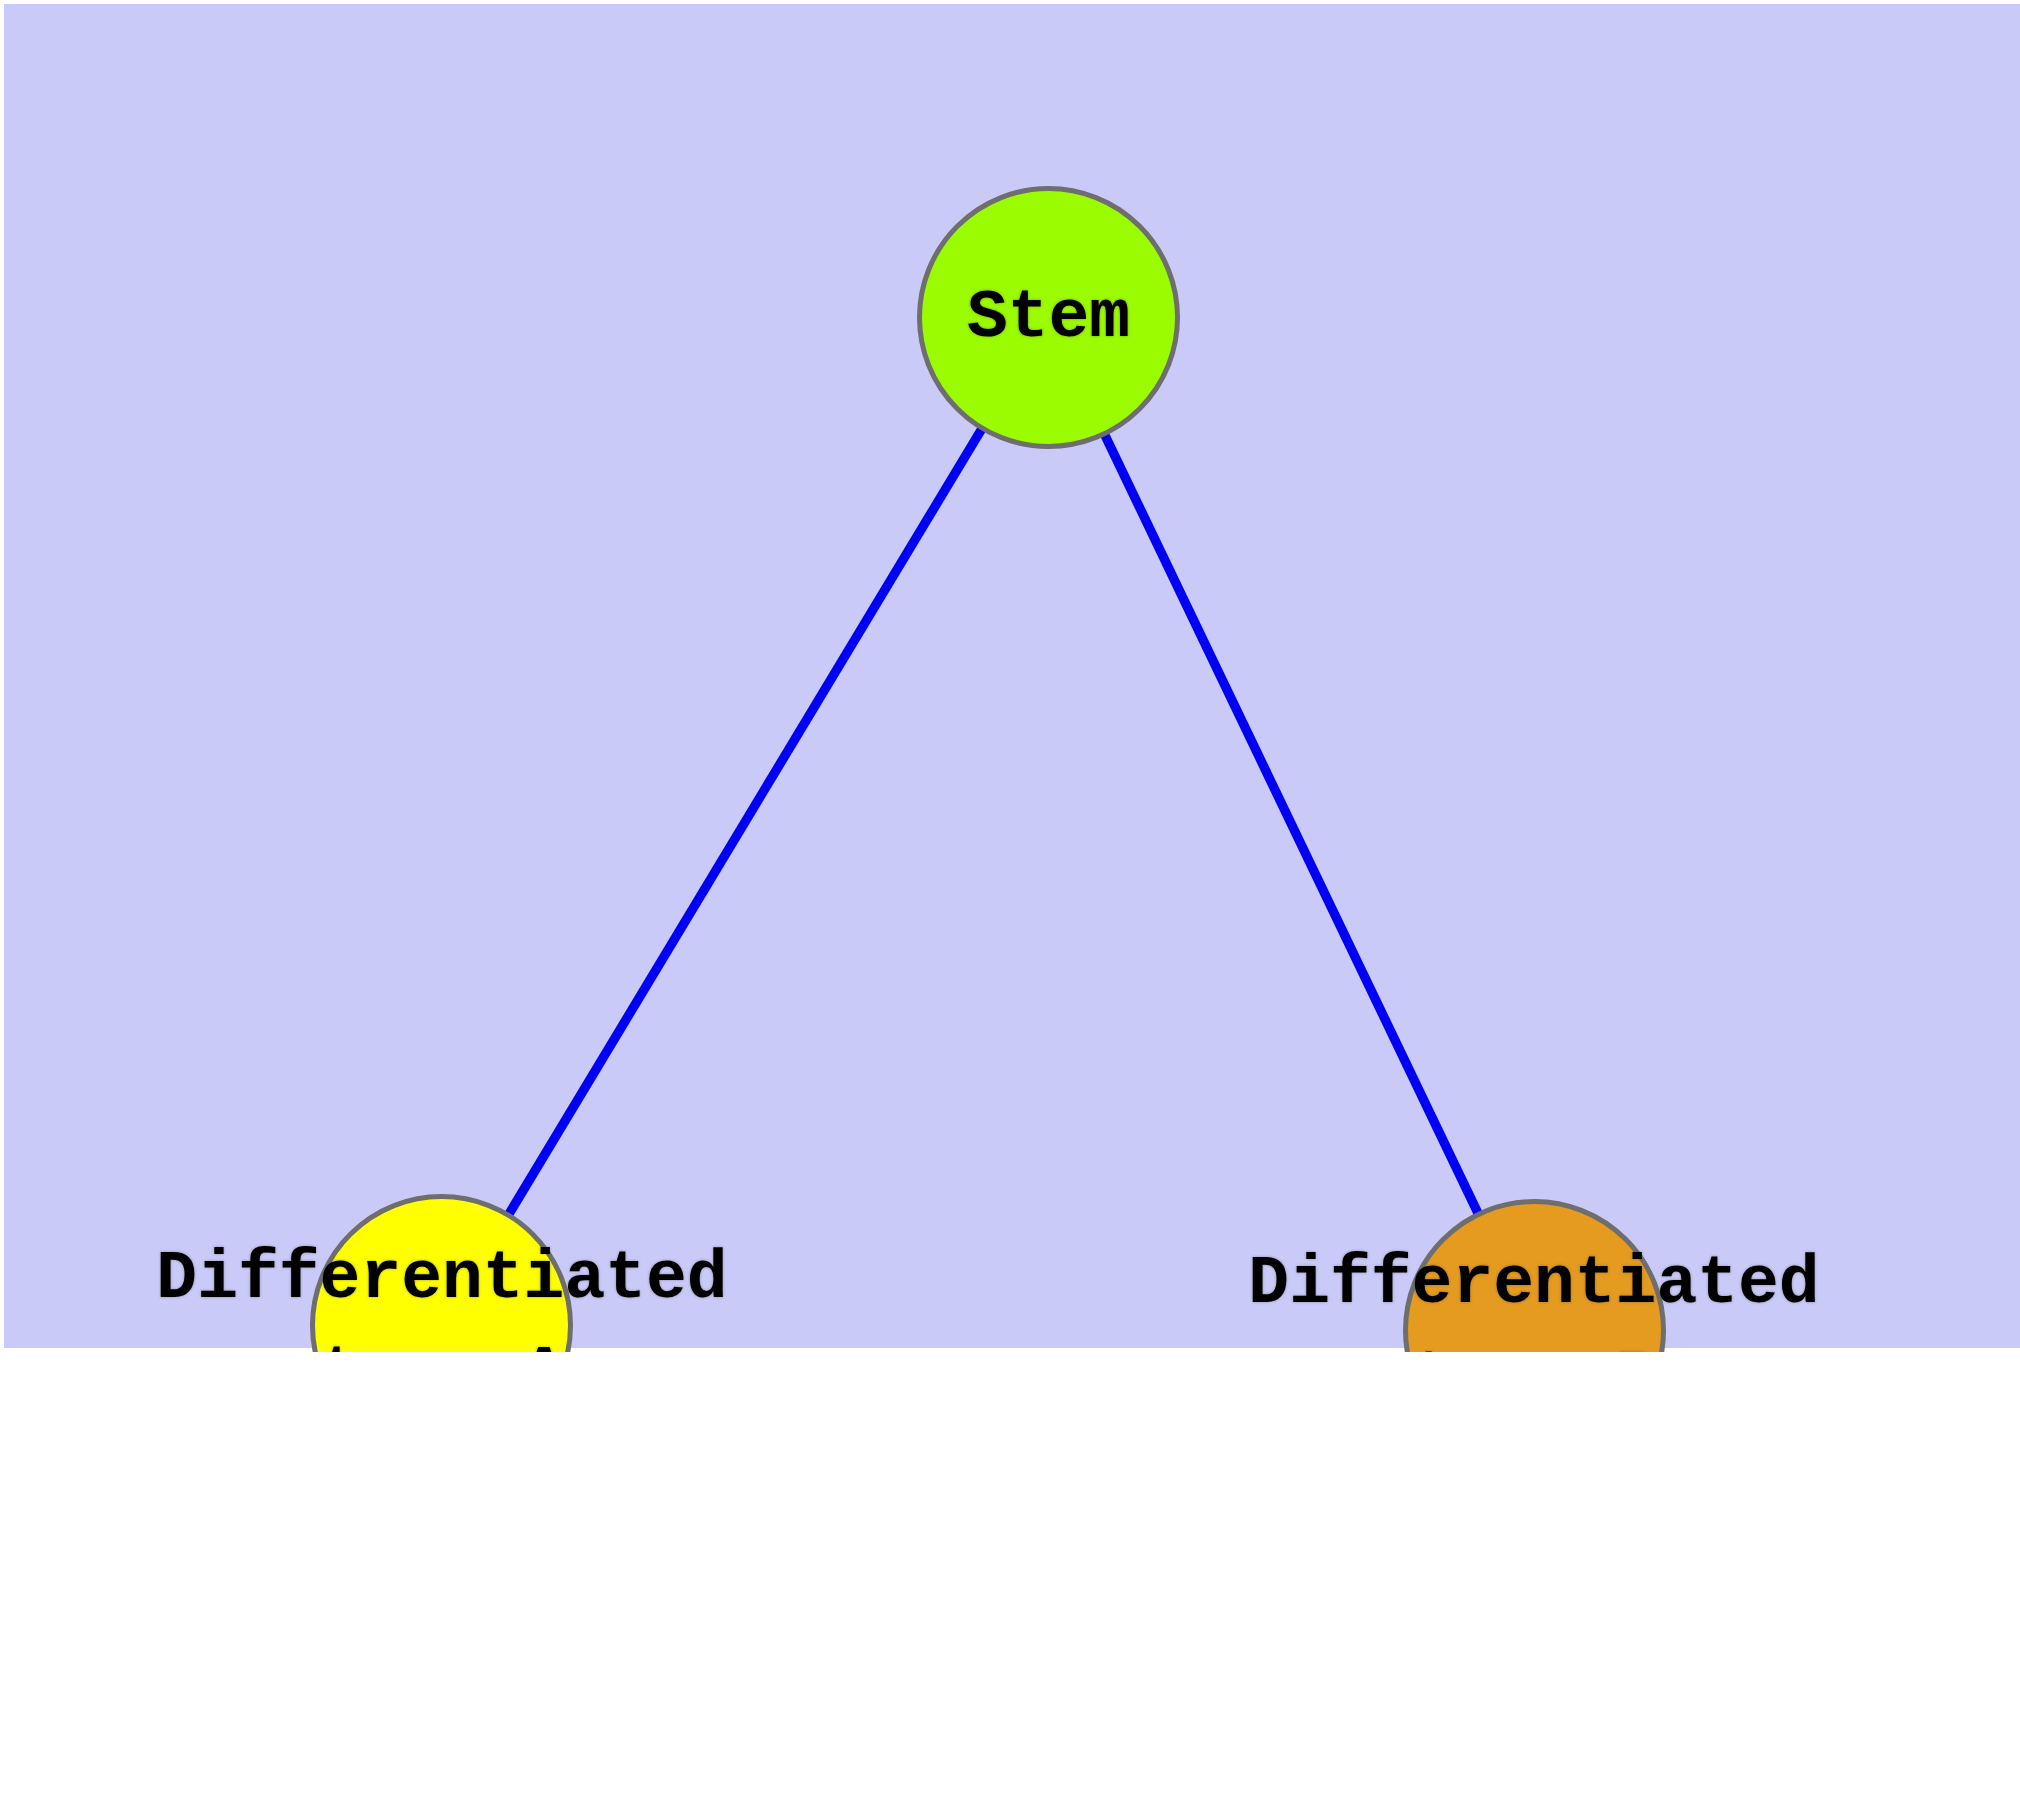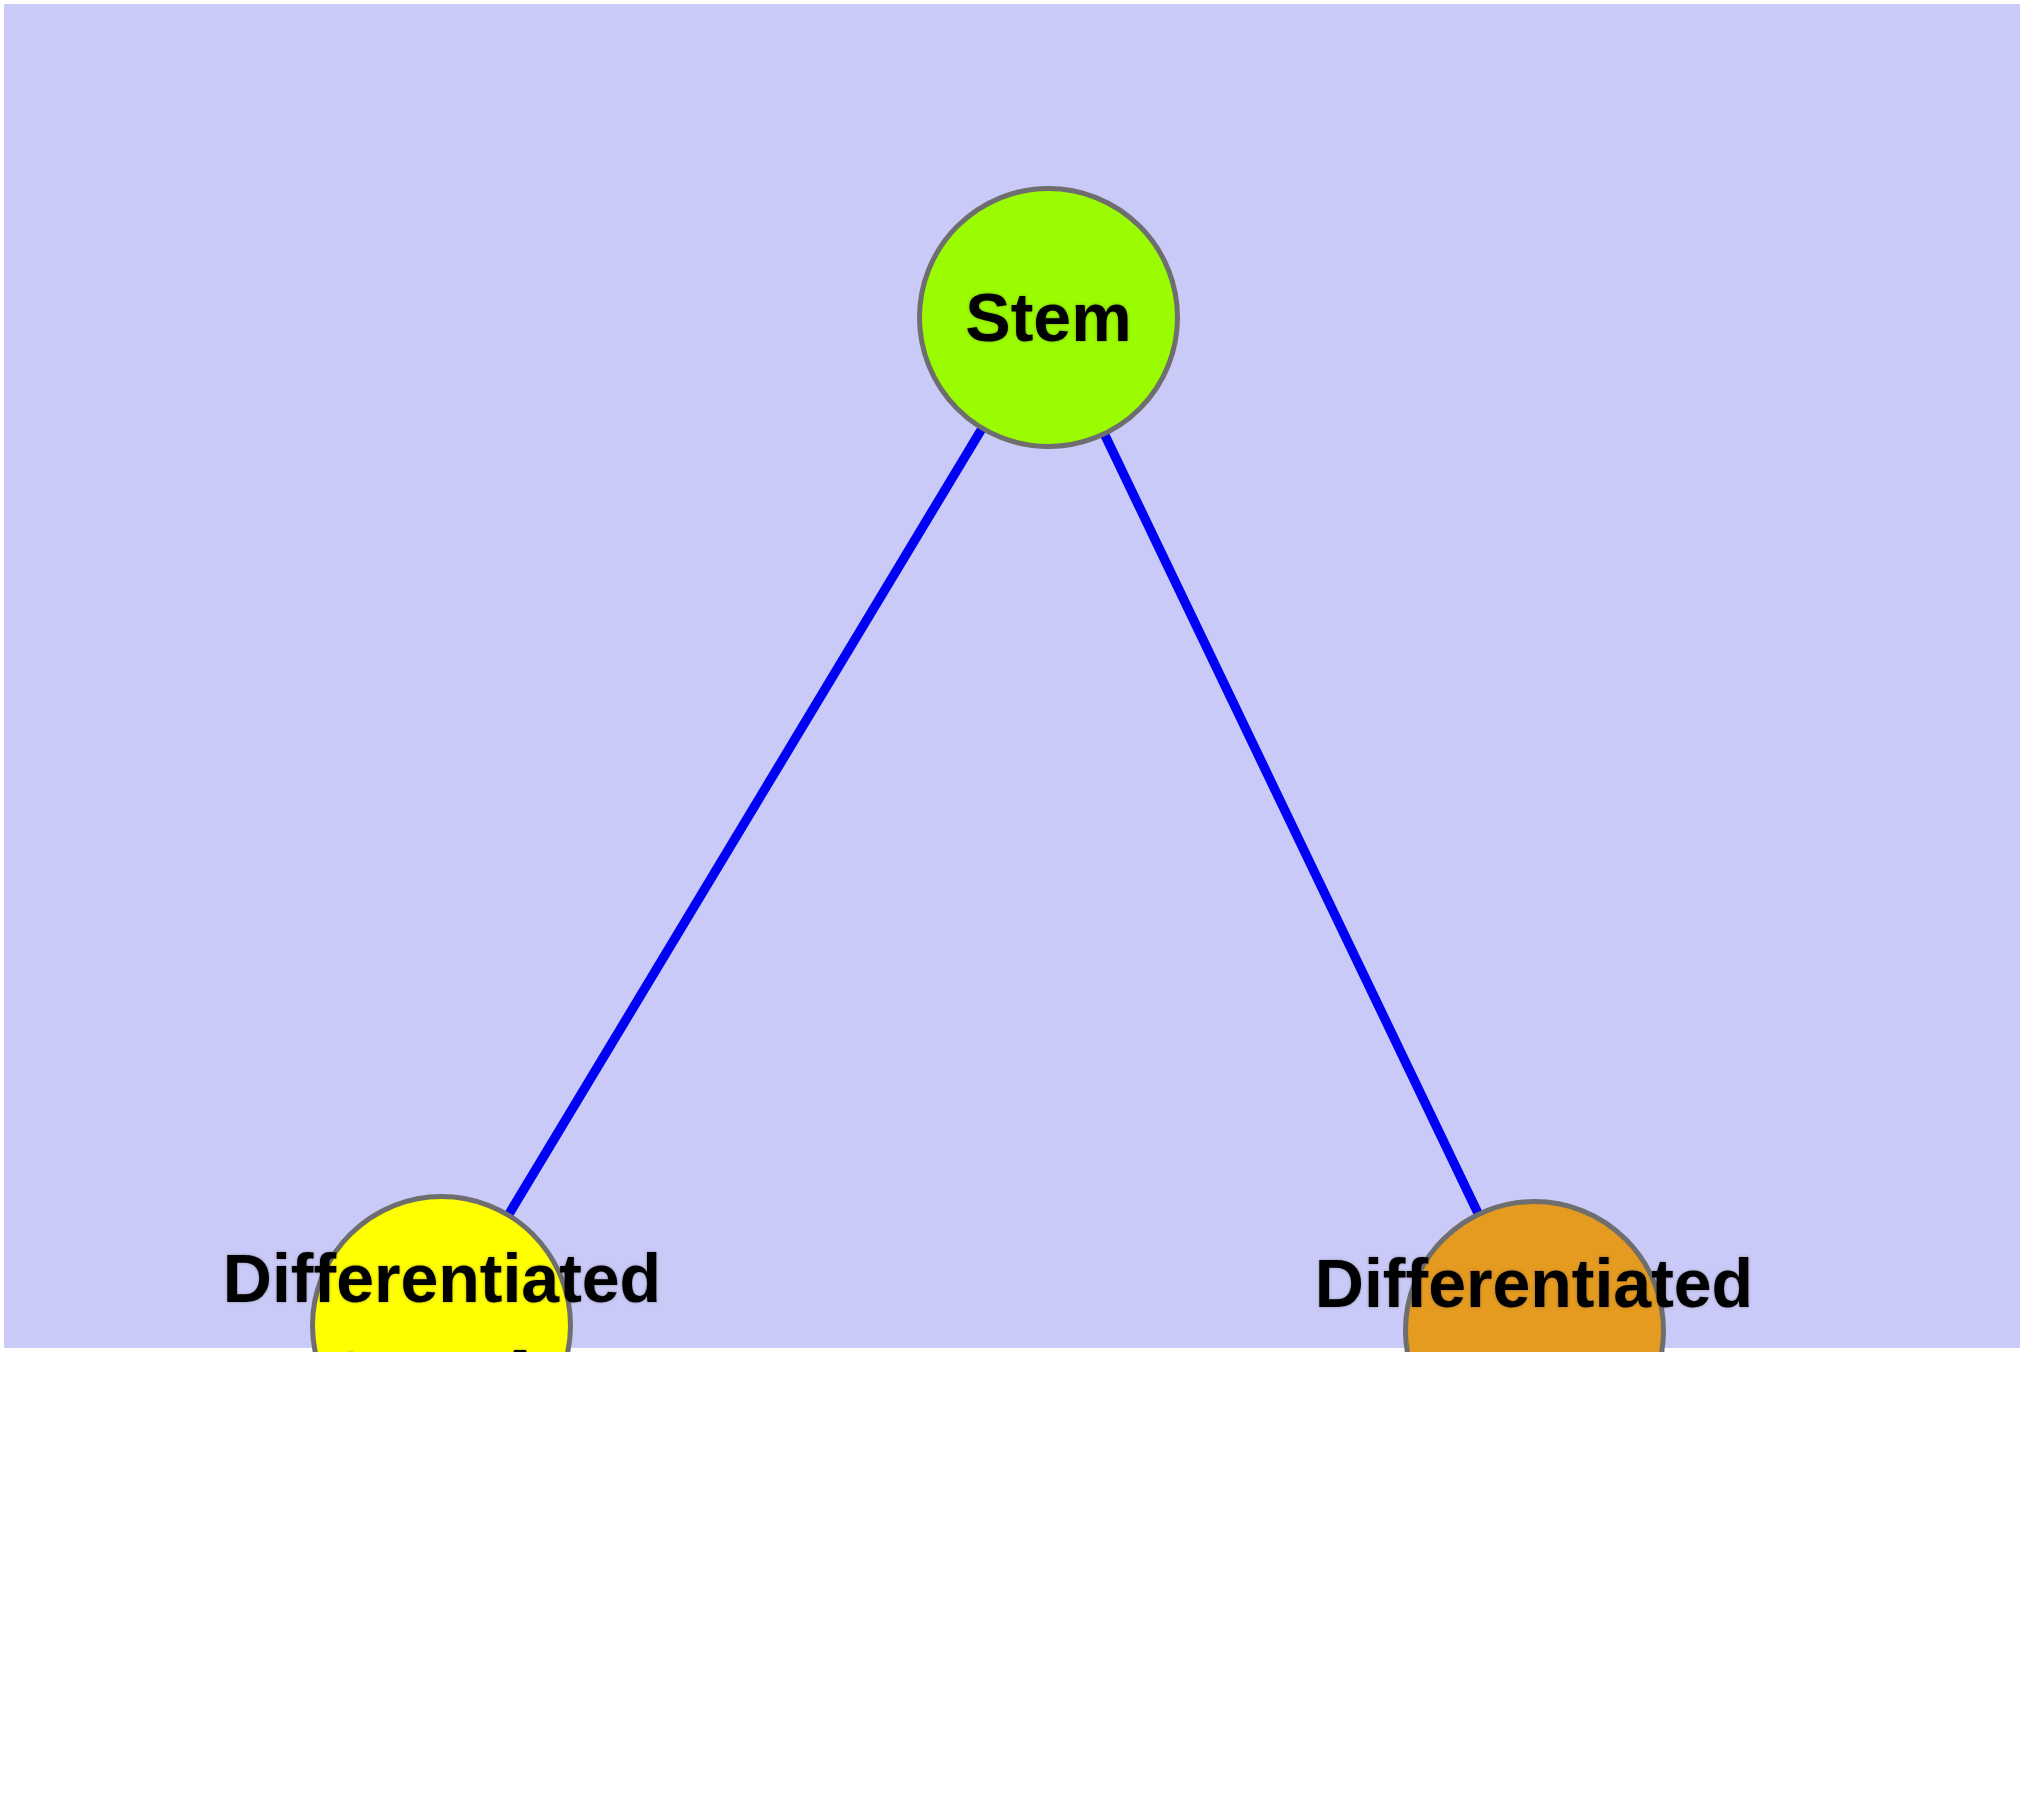--- a/index.html
+++ b/index.html
@@ -2,21 +2,21 @@
 <html style="font-size:13.6px"><head>
 <meta charset="utf-8">
 <style>
   * { margin: 0; padding: 0; box-sizing: border-box; }
   html, body { background: #ffffff; }
   #screen {
     position: relative;
     width: 2021px;
     height: 1352px;
     background: #ffffff;
-    font-family: Liberation Sans, sans-serif;
+    font-family: Liberation Mono, monospace;
     overflow: hidden;
   }
   #panel {
     position: absolute;
     left: 4.2px; top: 4.2px; right: 0; bottom: 4.2px;
     background: #CACAF8;
   }
   #edges {
     position: absolute;
     left: 0; top: 0;

